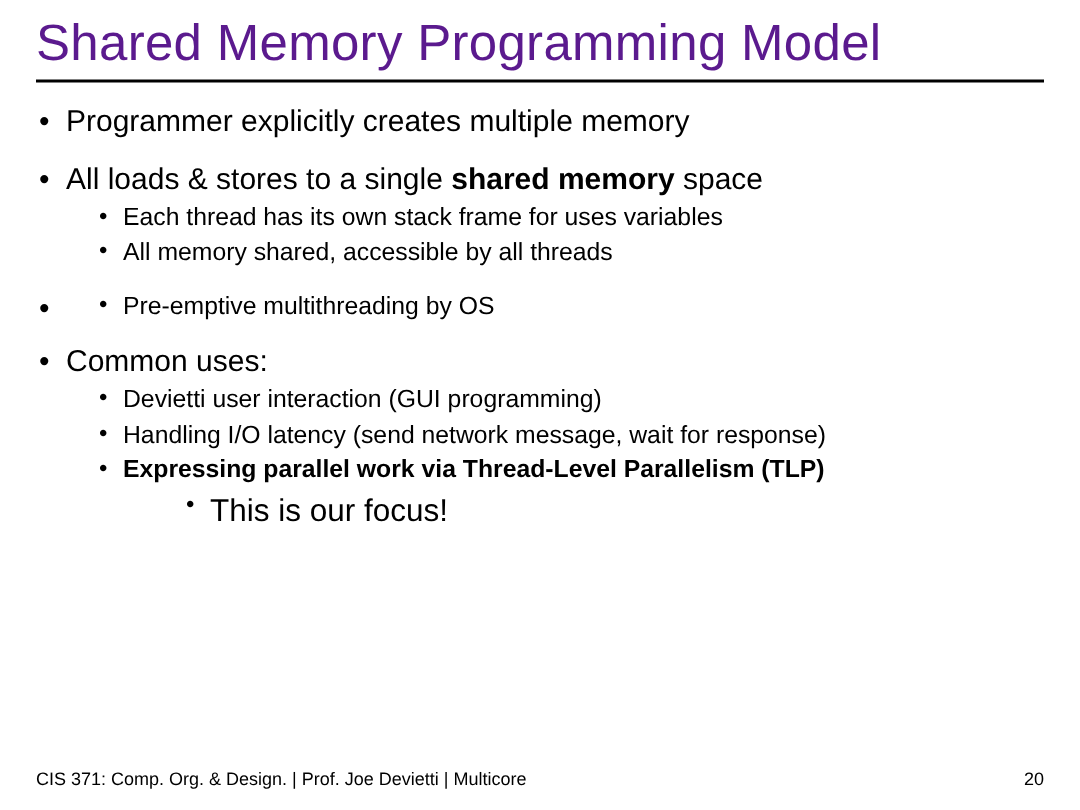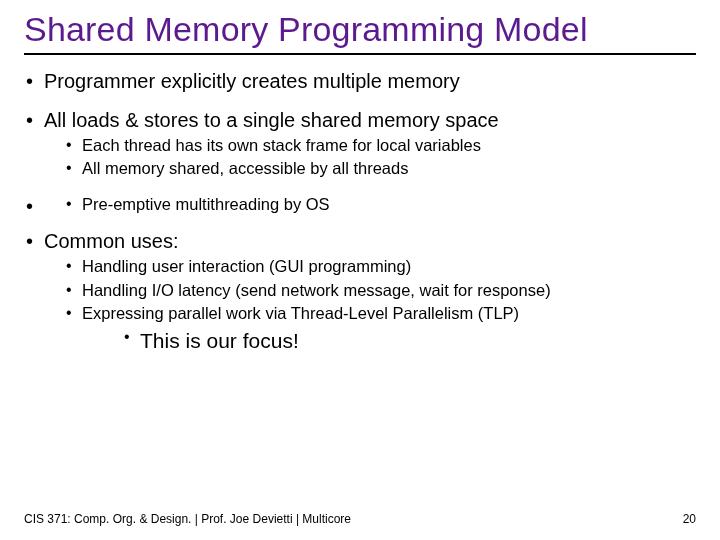--- a/index.html
+++ b/index.html
@@ -92,52 +92,52 @@
   .footer {
     position: absolute;
     bottom: 14px;
     left: 24px;
     right: 24px;
     font-size: 12px;
     color: #000;
     display: flex;
     justify-content: space-between;
   }
-  .bold { font-weight: normal; }
+  .bold { font-weight: bold; }
 </style>
 </head>
 <body>
 
 <div class="slide">
   <h1 class="title">Shared Memory Programming Model</h1>
   <hr class="rule">
 
   <ul class="lvl1">
     <li>
       <span>Programmer explicitly creates multiple memory</span>
     </li>
 
     <li>
       <span>All loads &amp; stores to a single </span><span class="bold">shared memory</span><span> space</span>
       <ul class="lvl2">
-        <li><span>Each thread has its own stack frame for local variables</span></li>
+        <li><span>Each thread has its own stack frame for uses variables</span></li>
         <li><span>All memory shared, accessible by all threads</span></li>
       </ul>
     </li>
 
     <li>
       <ul class="lvl2">
         <li><span>Pre-emptive multithreading by OS</span></li>
       </ul>
     </li>
 
     <li>
       <span>Common uses:</span>
       <ul class="lvl2">
-        <li><span>Handling user interaction (GUI programming)</span></li>
+        <li><span>Devietti user interaction (GUI programming)</span></li>
         <li><span>Handling I/O latency (send network message, wait for response)</span></li>
         <li>
           <span class="bold">Expressing parallel work via Thread-Level Parallelism (TLP)</span>
           <ul class="lvl3">
             <li><span>This is our focus!</span></li>
           </ul>
         </li>
       </ul>
     </li>
   </ul>

